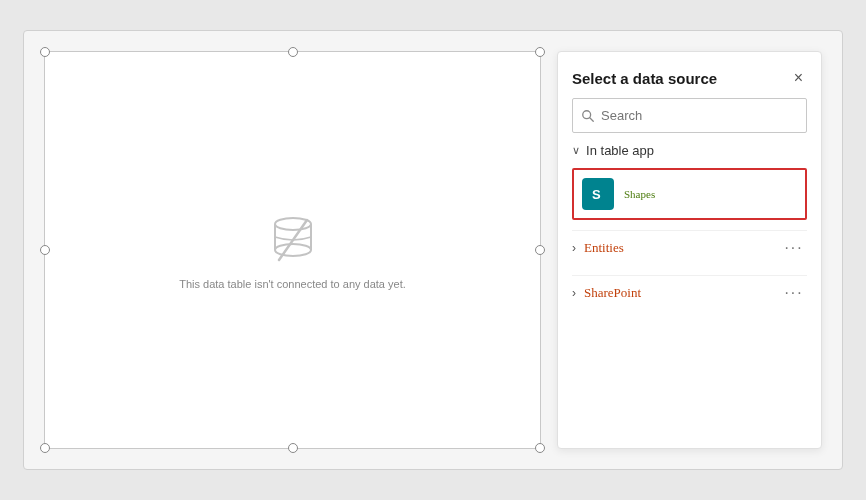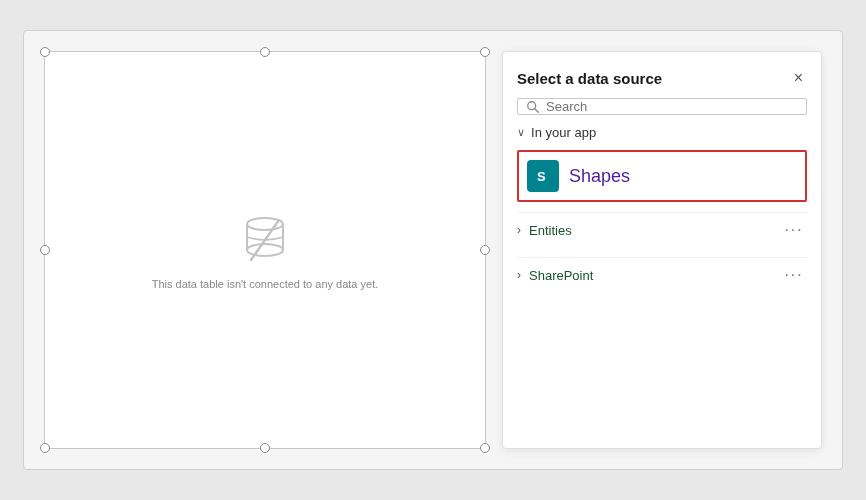--- a/index.html
+++ b/index.html
@@ -69,21 +69,21 @@
     }
 
     .canvas-label {
       font-size: 11px;
       color: #888;
       text-align: right;
     }
 
     
     .panel {
-      width: 320px;
+      width: 265px;
       background: #fff;
       border: 1px solid #e0e0e0;
       border-radius: 4px;
       display: flex;
       flex-direction: column;
       padding: 16px 14px;
       gap: 10px;
       box-shadow: 0 2px 8px rgba(0,0,0,0.08);
     }
 
@@ -108,21 +108,21 @@
       line-height: 1;
       padding: 2px 4px;
     }
 
     
     .search-box {
       display: flex;
       align-items: center;
       border: 1px solid #c8c8c8;
       border-radius: 2px;
-      padding: 0 8px;
+      padding: 9px 8px;
       gap: 6px;
       background: #fff;
     }
 
     .search-icon-svg {
       width: 14px;
       height: 14px;
       color: #888;
       flex-shrink: 0;
     }
@@ -184,23 +184,24 @@
       width: 20px;
       height: 20px;
     }
 
     .ds-item-info {
       flex: 1;
       overflow: hidden;
     }
 
     .ds-item-name {
-      font-size: 18px;
-      color: #4c1d95;
+      font-size: 11px;
+      color: #4d7c0f;
       font-weight: 500;
+      font-family: Liberation Serif, serif;
     }
 
     .ds-item-sub {
       font-size: 11px;
       color: #888;
       white-space: nowrap;
       overflow: hidden;
       text-overflow: ellipsis;
     }
 
@@ -227,21 +228,22 @@
       gap: 8px;
     }
 
     .chevron-right {
       font-size: 12px;
       color: #555;
     }
 
     .section-label {
       font-size: 13px;
-      color: #14532d;
+      color: #c2410c;
+      font-family: Liberation Serif, serif;
     }
 
     .ellipsis-btn {
       background: none;
       border: none;
       font-size: 16px;
       color: #777;
       cursor: pointer;
       padding: 0 4px;
       letter-spacing: 1px;
@@ -289,21 +291,21 @@
     <div class="search-box">
       <svg class="search-icon-svg" viewBox="0 0 16 16" fill="none" xmlns="http://www.w3.org/2000/svg">
         <circle cx="6.5" cy="6.5" r="4.5" stroke="#888" stroke-width="1.5"></circle>
         <line x1="10" y1="10" x2="14" y2="14" stroke="#888" stroke-width="1.5" stroke-linecap="round"></line>
       </svg>
       <input class="search-input" type="text" placeholder="Search" style="">
     </div>
 
     <div class="section-header">
       <span class="chevron-icon">∨</span>
-      <span class="section-title">In your app</span>
+      <span class="section-title">In table app</span>
     </div>
 
     <div class="ds-item">
       <div class="ds-item-icon">
         <svg viewBox="0 0 20 20" fill="white" xmlns="http://www.w3.org/2000/svg">
           <text x="4" y="15" font-size="13" font-weight="bold" fill="white" font-family="Arial">S</text>
         </svg>
       </div>
       <div class="ds-item-info">
         <div class="ds-item-name">Shapes</div>

